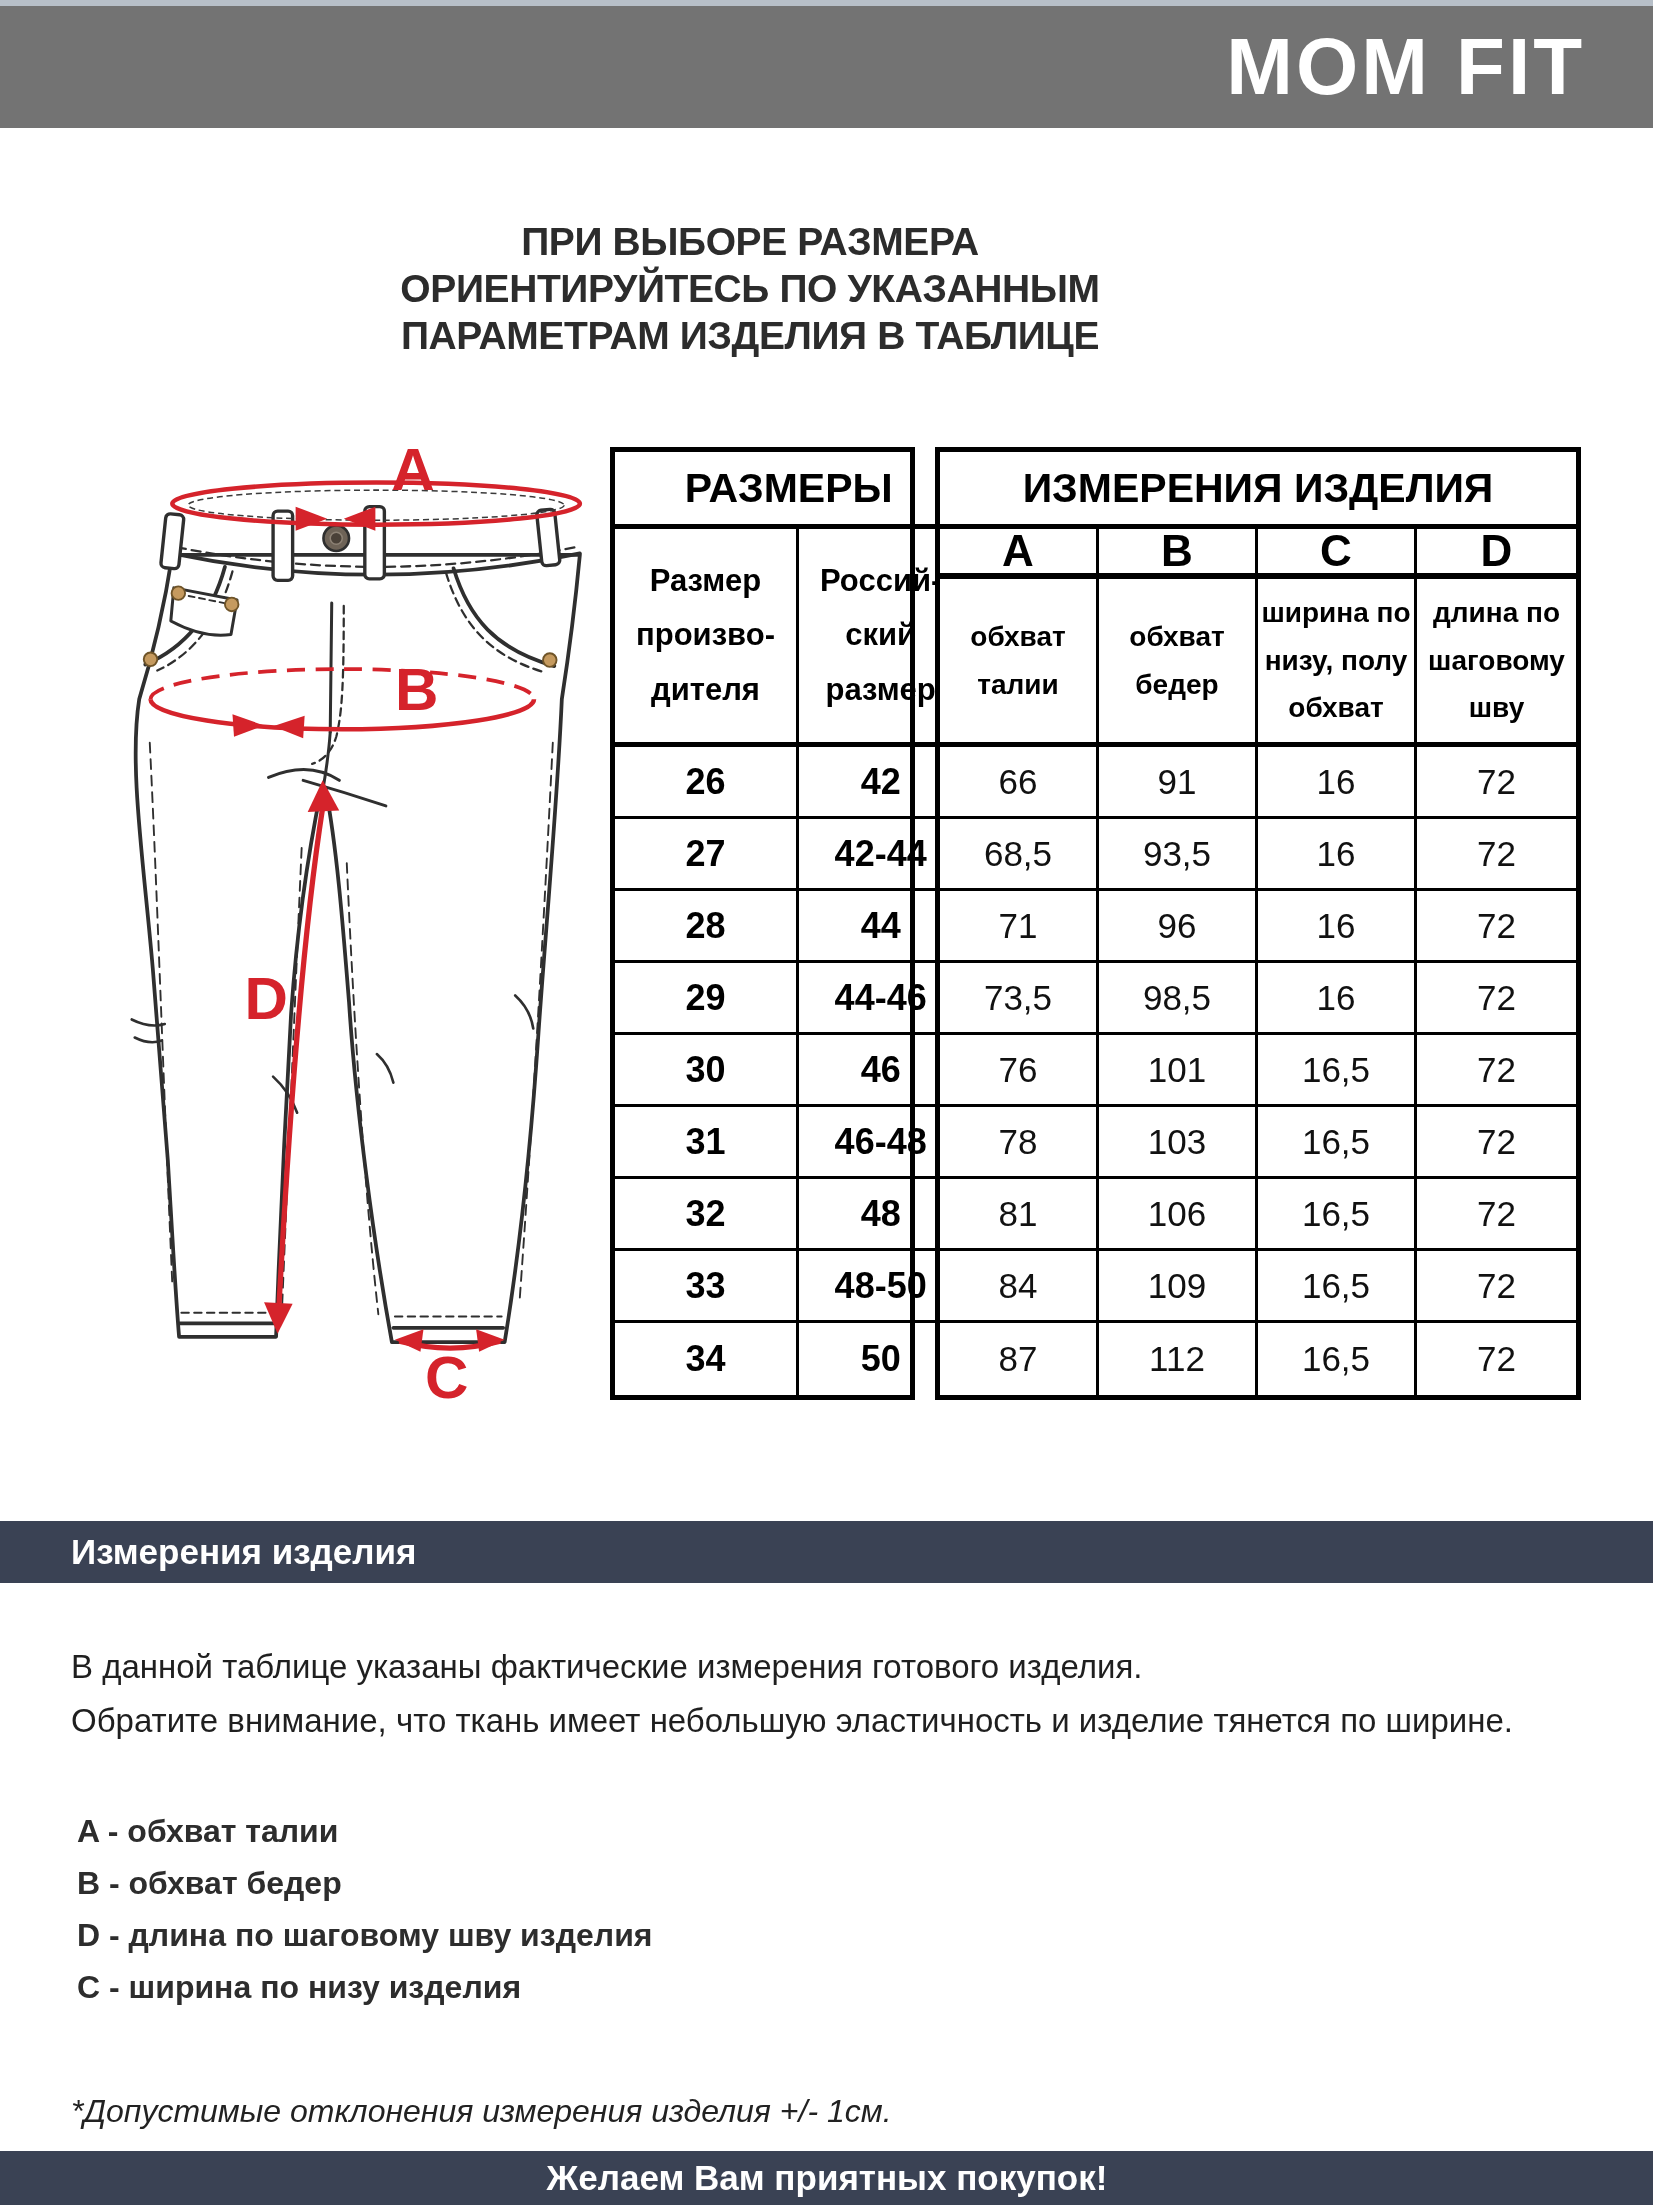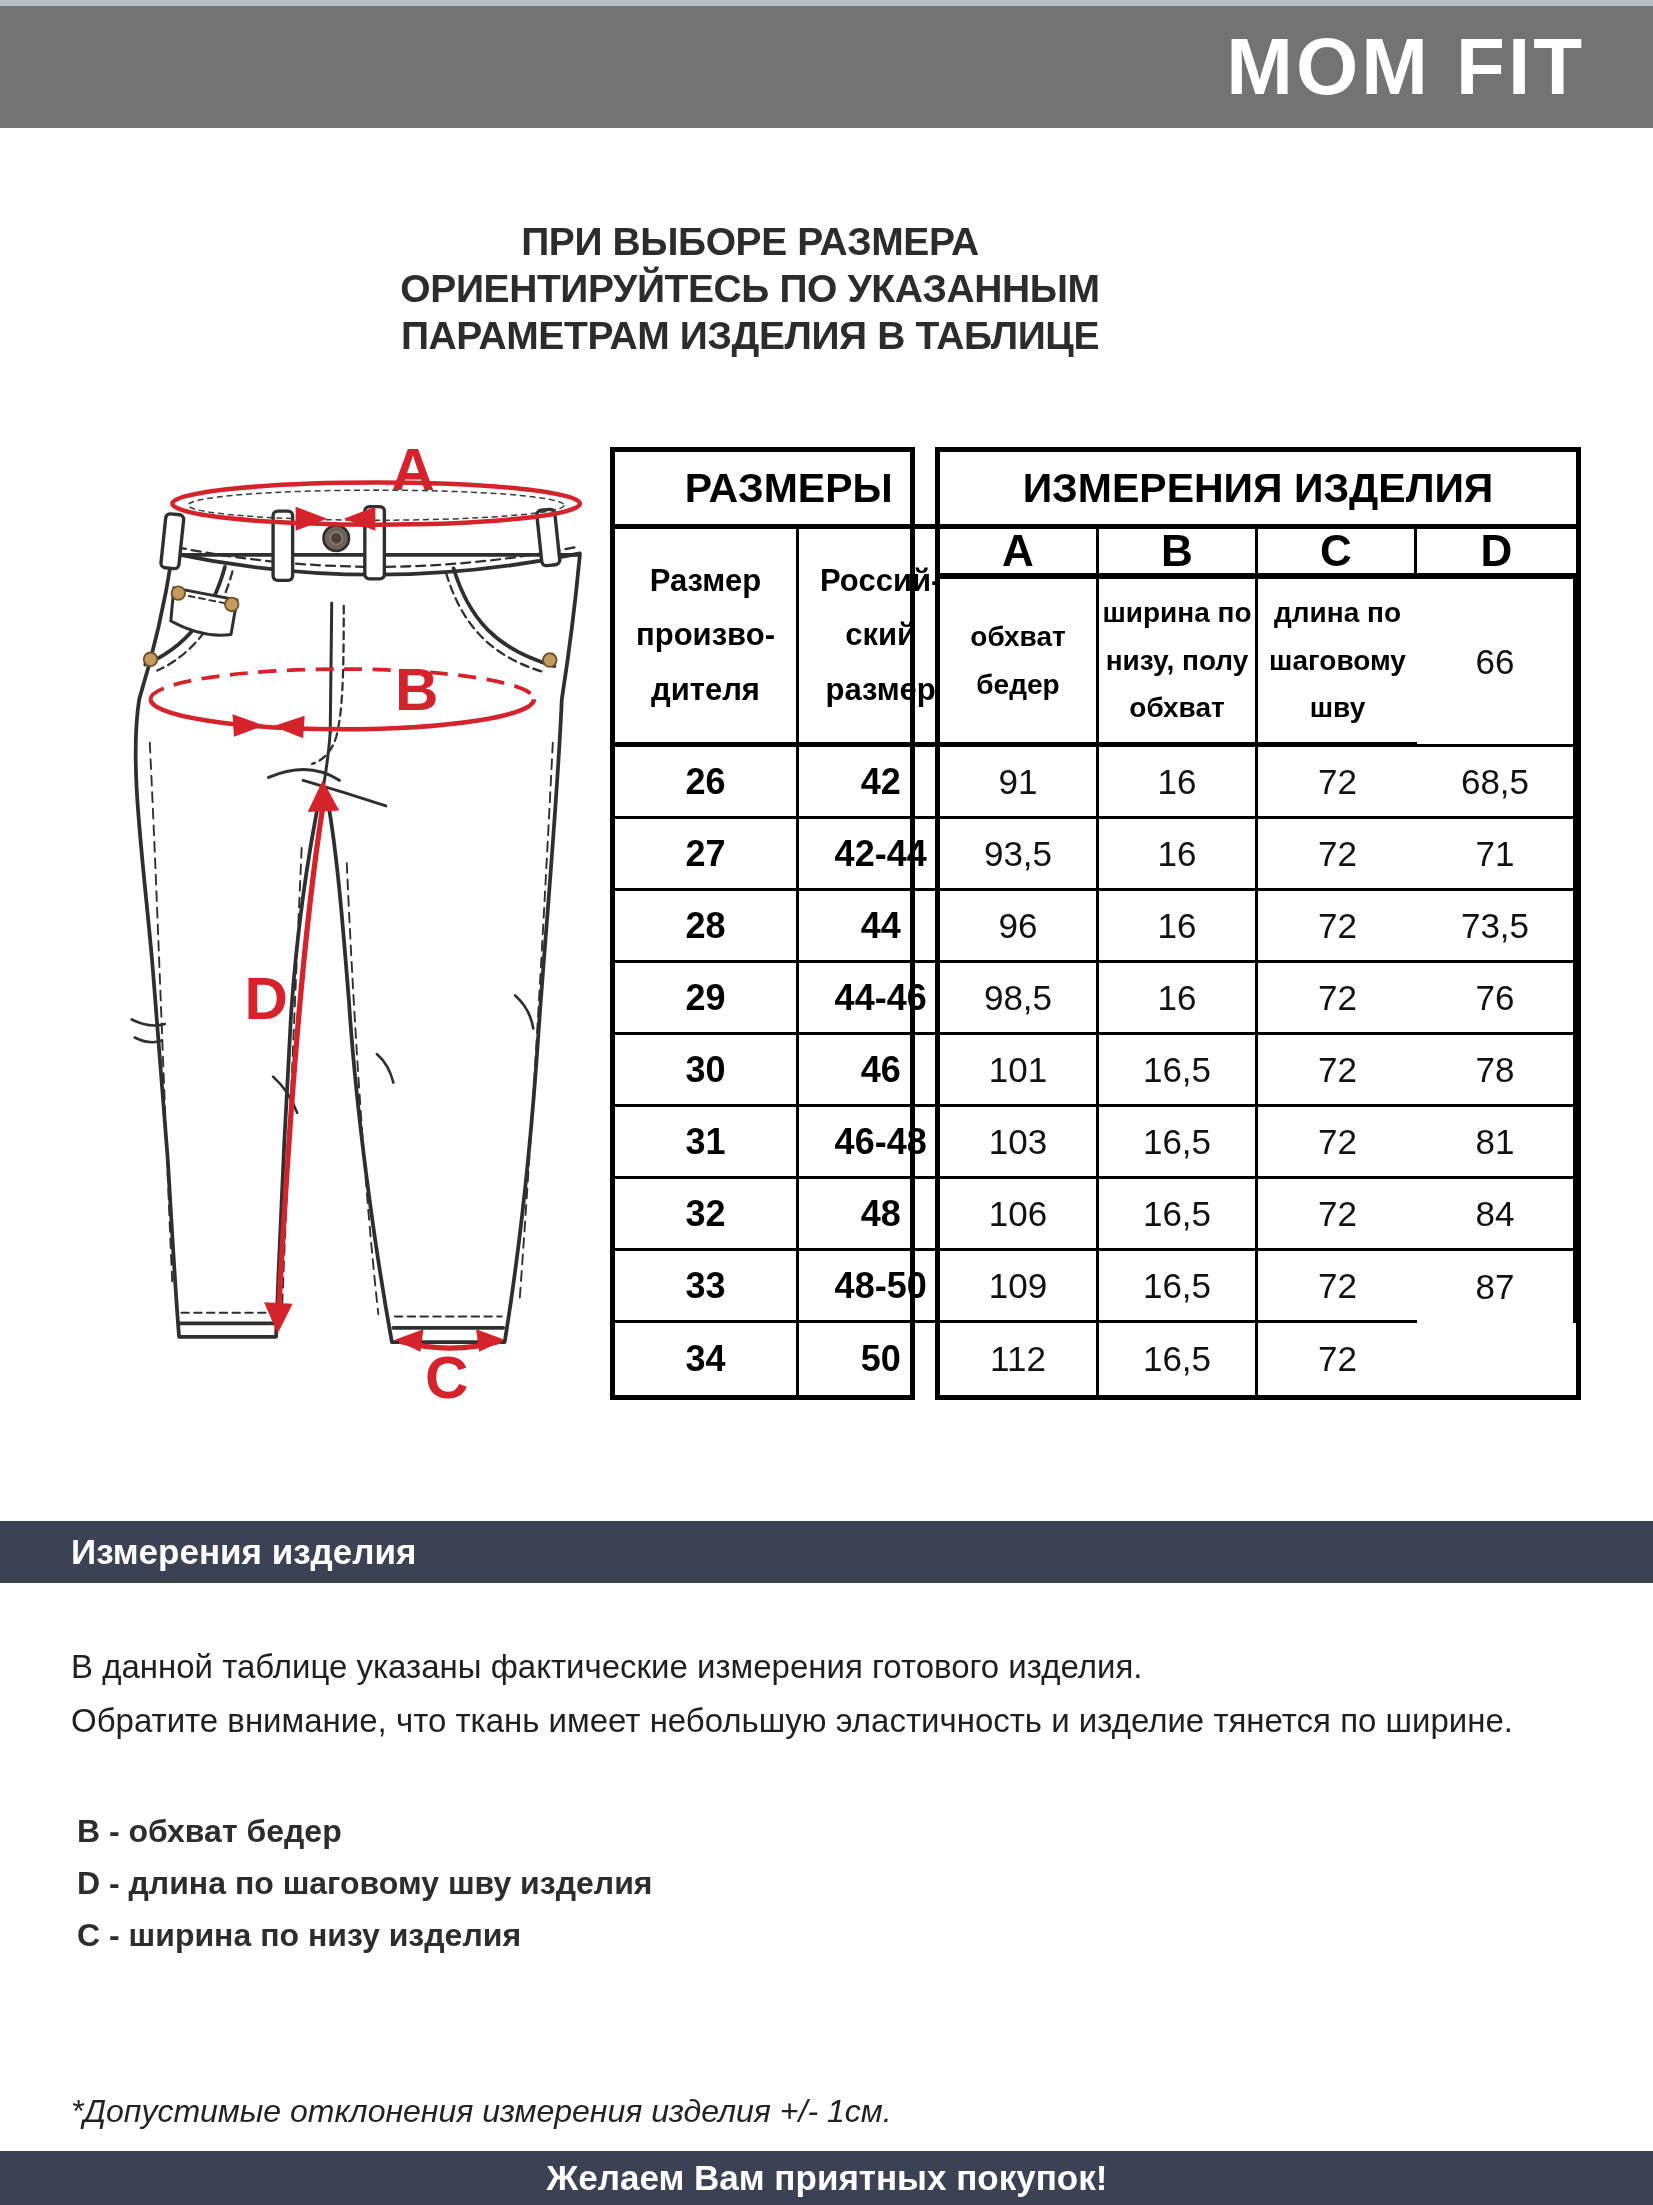--- a/index.html
+++ b/index.html
@@ -162,20 +162,21 @@
     <div class="cell ldata last-row">34</div>
     <div class="cell ldata last-col last-row">50</div>
   </section>
 
 <section class="abs tbl tbl-right">
   <div class="cell hdr">ИЗМЕРЕНИЯ ИЗДЕЛИЯ</div>
   <div class="cell letter">A</div>
   <div class="cell letter">B</div>
   <div class="cell letter">C</div>
   <div class="cell letter last-col">D</div>
+  <div class="cell desc">обхват талии</div>
   <div class="cell desc">обхват бедер</div>
   <div class="cell desc">ширина по низу, полу обхват</div>
   <div class="cell desc last-col">длина по шаговому шву</div>
 <div class="cell rdata">66</div>
     <div class="cell rdata">91</div>
     <div class="cell rdata">16</div>
     <div class="cell rdata last-col">72</div>
     <div class="cell rdata">68,5</div>
     <div class="cell rdata">93,5</div>
     <div class="cell rdata">16</div>
@@ -213,20 +214,21 @@
 <div class="abs secbar">
   <span>Измерения изделия</span>
 </div>
 
 <div class="abs notes">
   <p>В данной таблице указаны фактические измерения готового изделия.</p>
   <p>Обратите внимание, что ткань имеет небольшую эластичность и изделие тянется по ширине.</p>
 </div>
 
 <div class="abs legend">
+  <div>A - обхват талии</div>
   <div>B - обхват бедер</div>
   <div>D - длина по шаговому шву изделия</div>
   <div>C - ширина по низу изделия</div>
 </div>
 
 <p class="abs footnote">*Допустимые отклонения измерения изделия +/- 1см.</p>
 
 <footer class="abs footbar">
   <span>Желаем Вам приятных покупок!</span>
 </footer>

